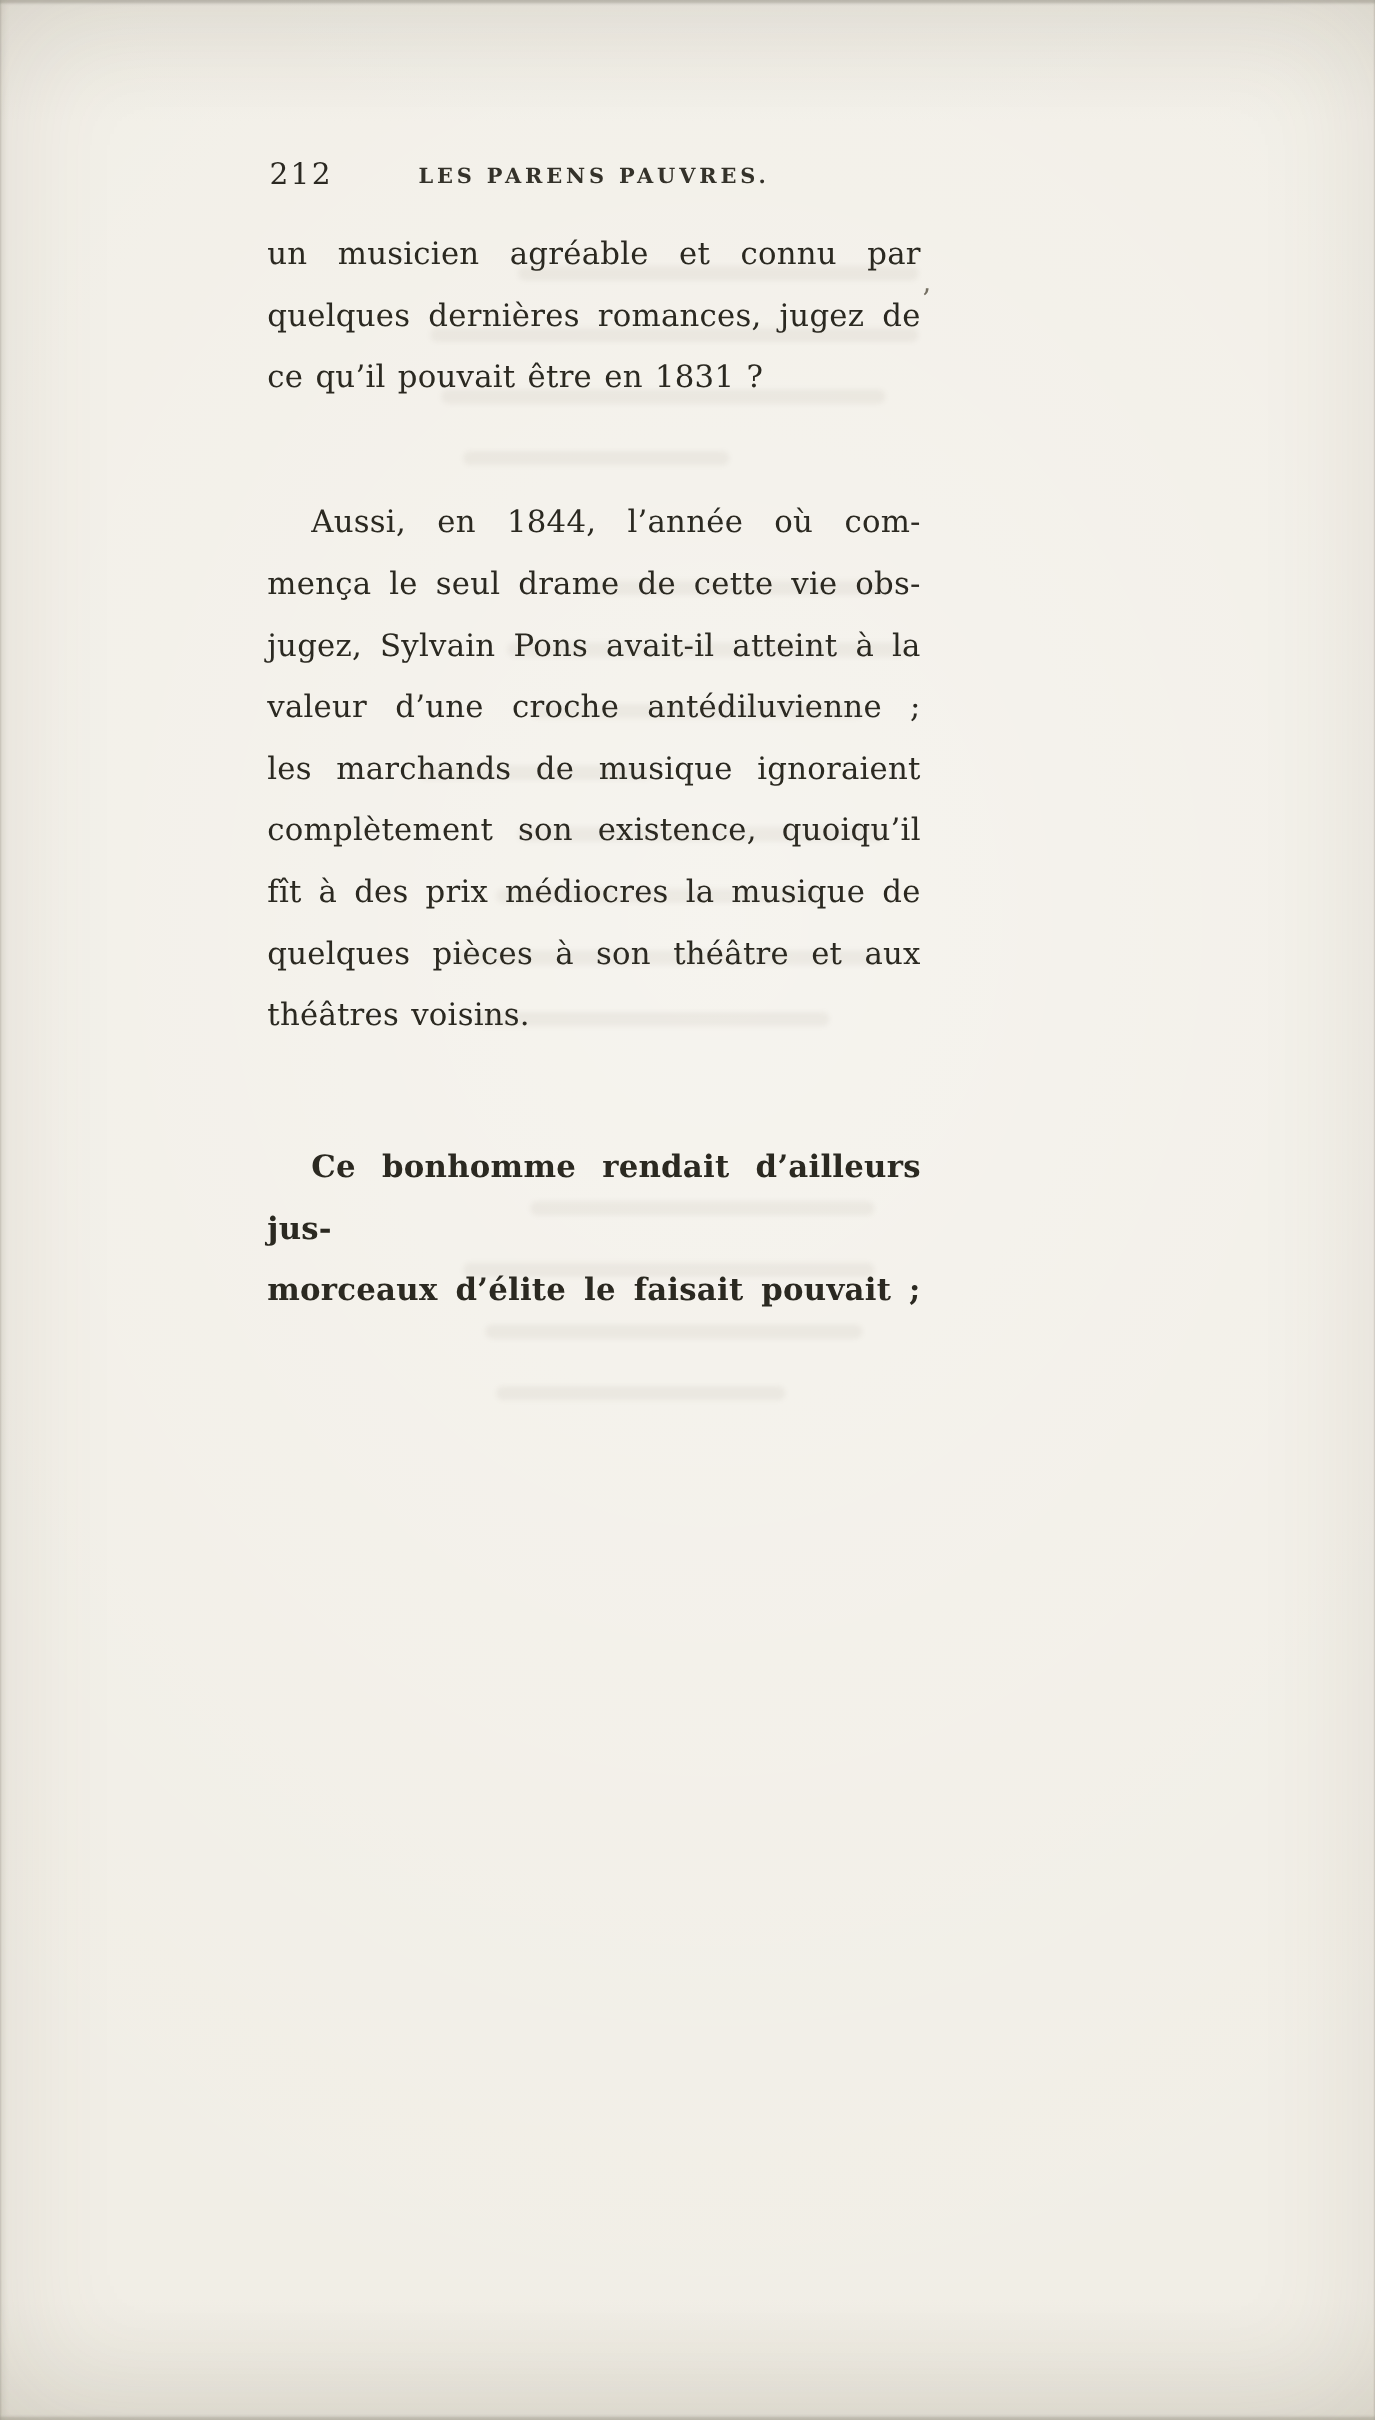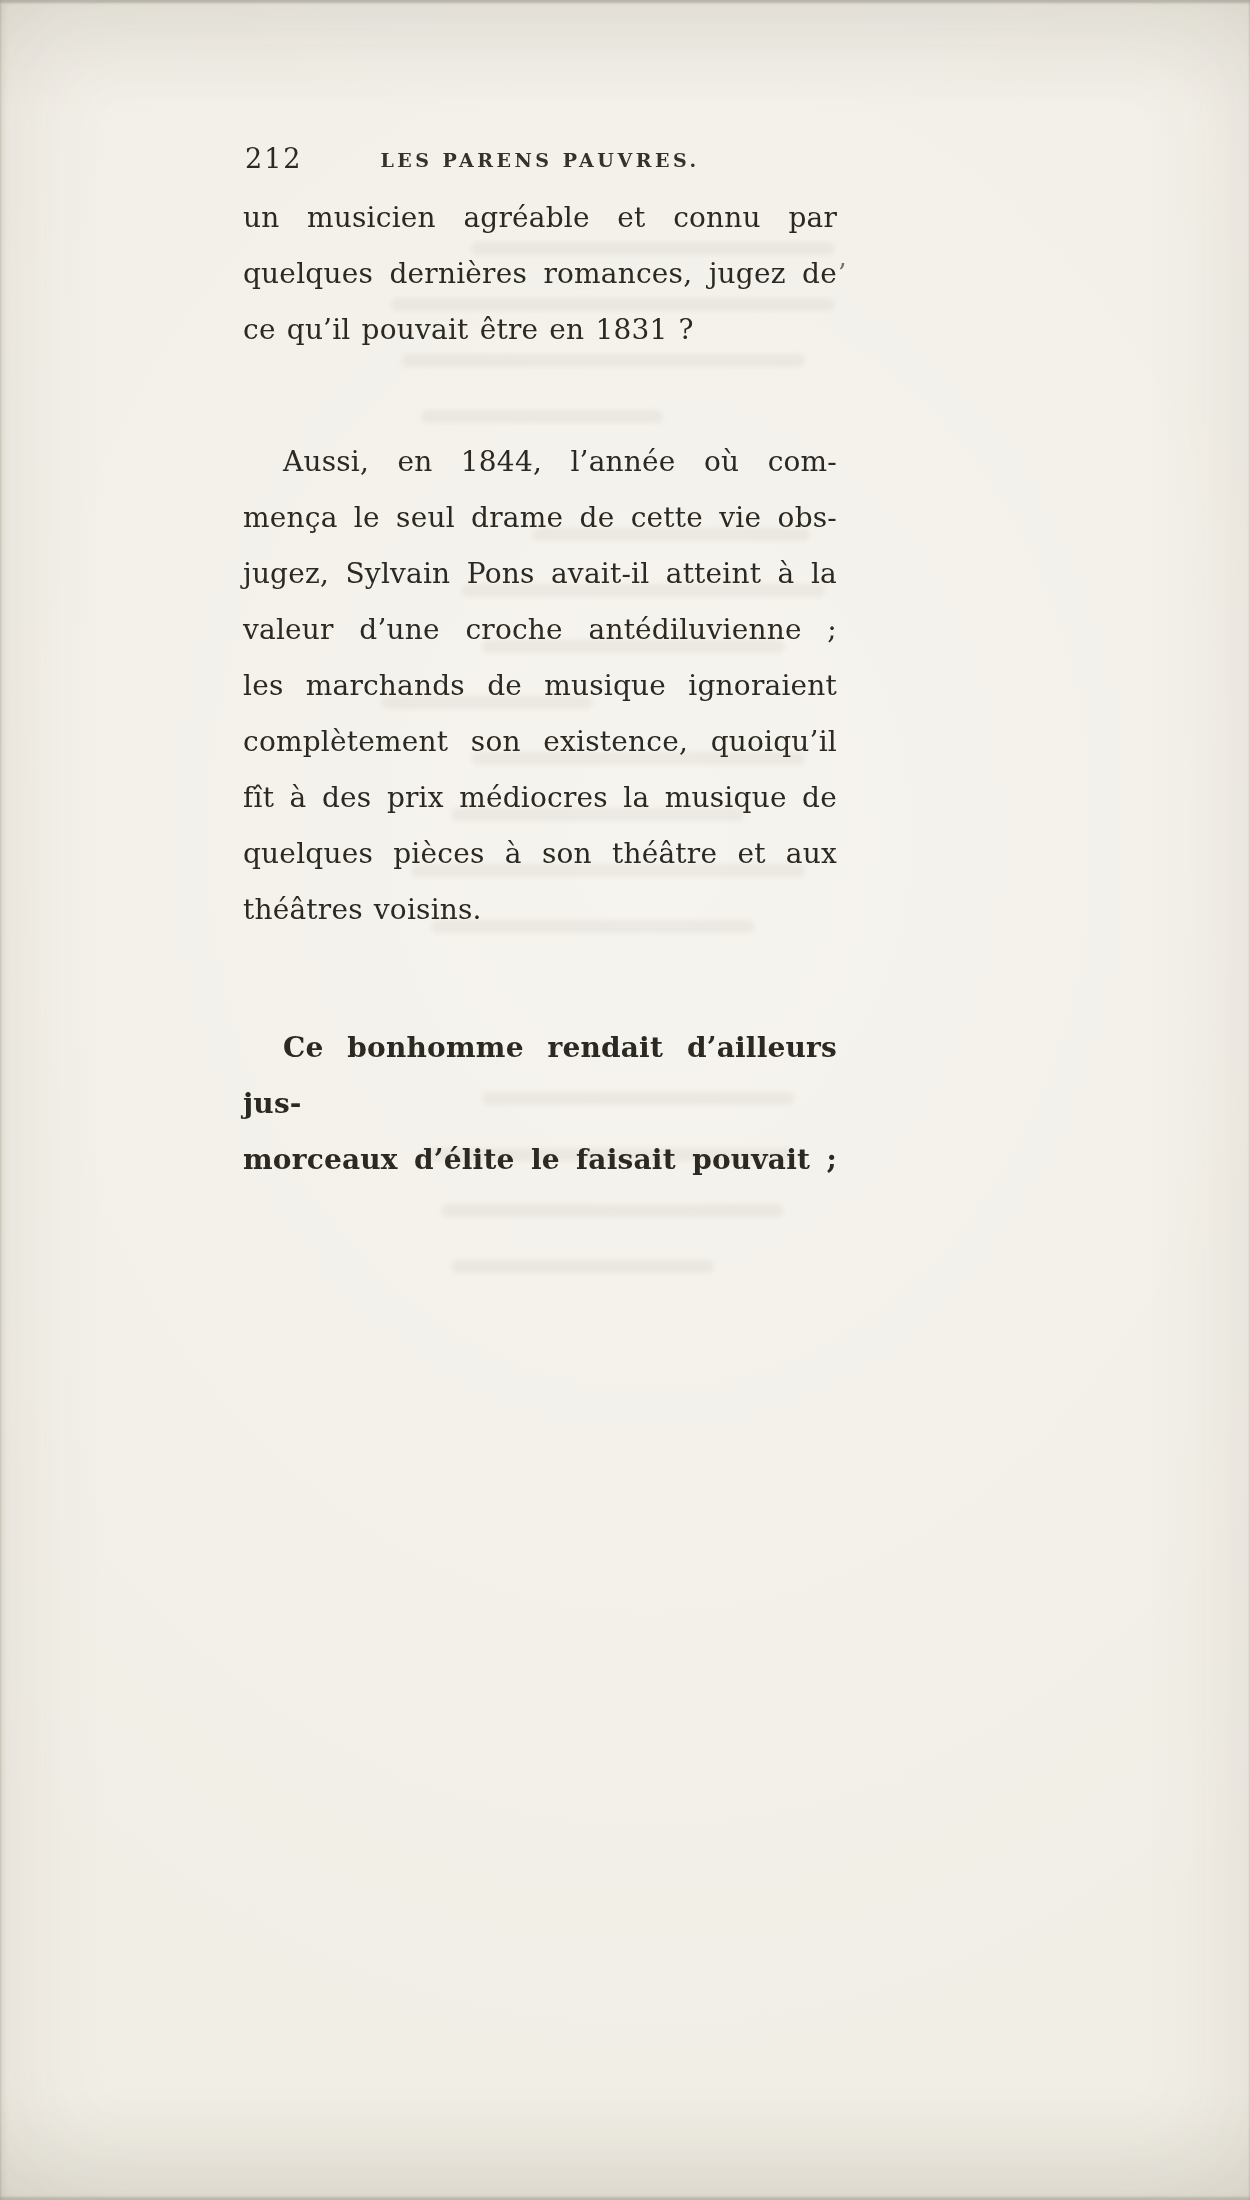--- a/index.html
+++ b/index.html
@@ -48,21 +48,21 @@
     font-size: 19px;
     font-weight: bold;
     letter-spacing: 3.5px;
     color: #34322a;
   }
 
   
   .text-block {
     position: absolute;
     left: 243px;
-    top: 190px;
+    top: 203px;
     width: 594px;
   }
   .para { margin: 0; }
   .para.p2 { margin-top: 76px; }
   .para.p3 { margin-top: 82px; font-weight: bold; }
   .line {
     display: block;
     font-size: 28px;
     line-height: 56px;
     letter-spacing: 0.2px;

